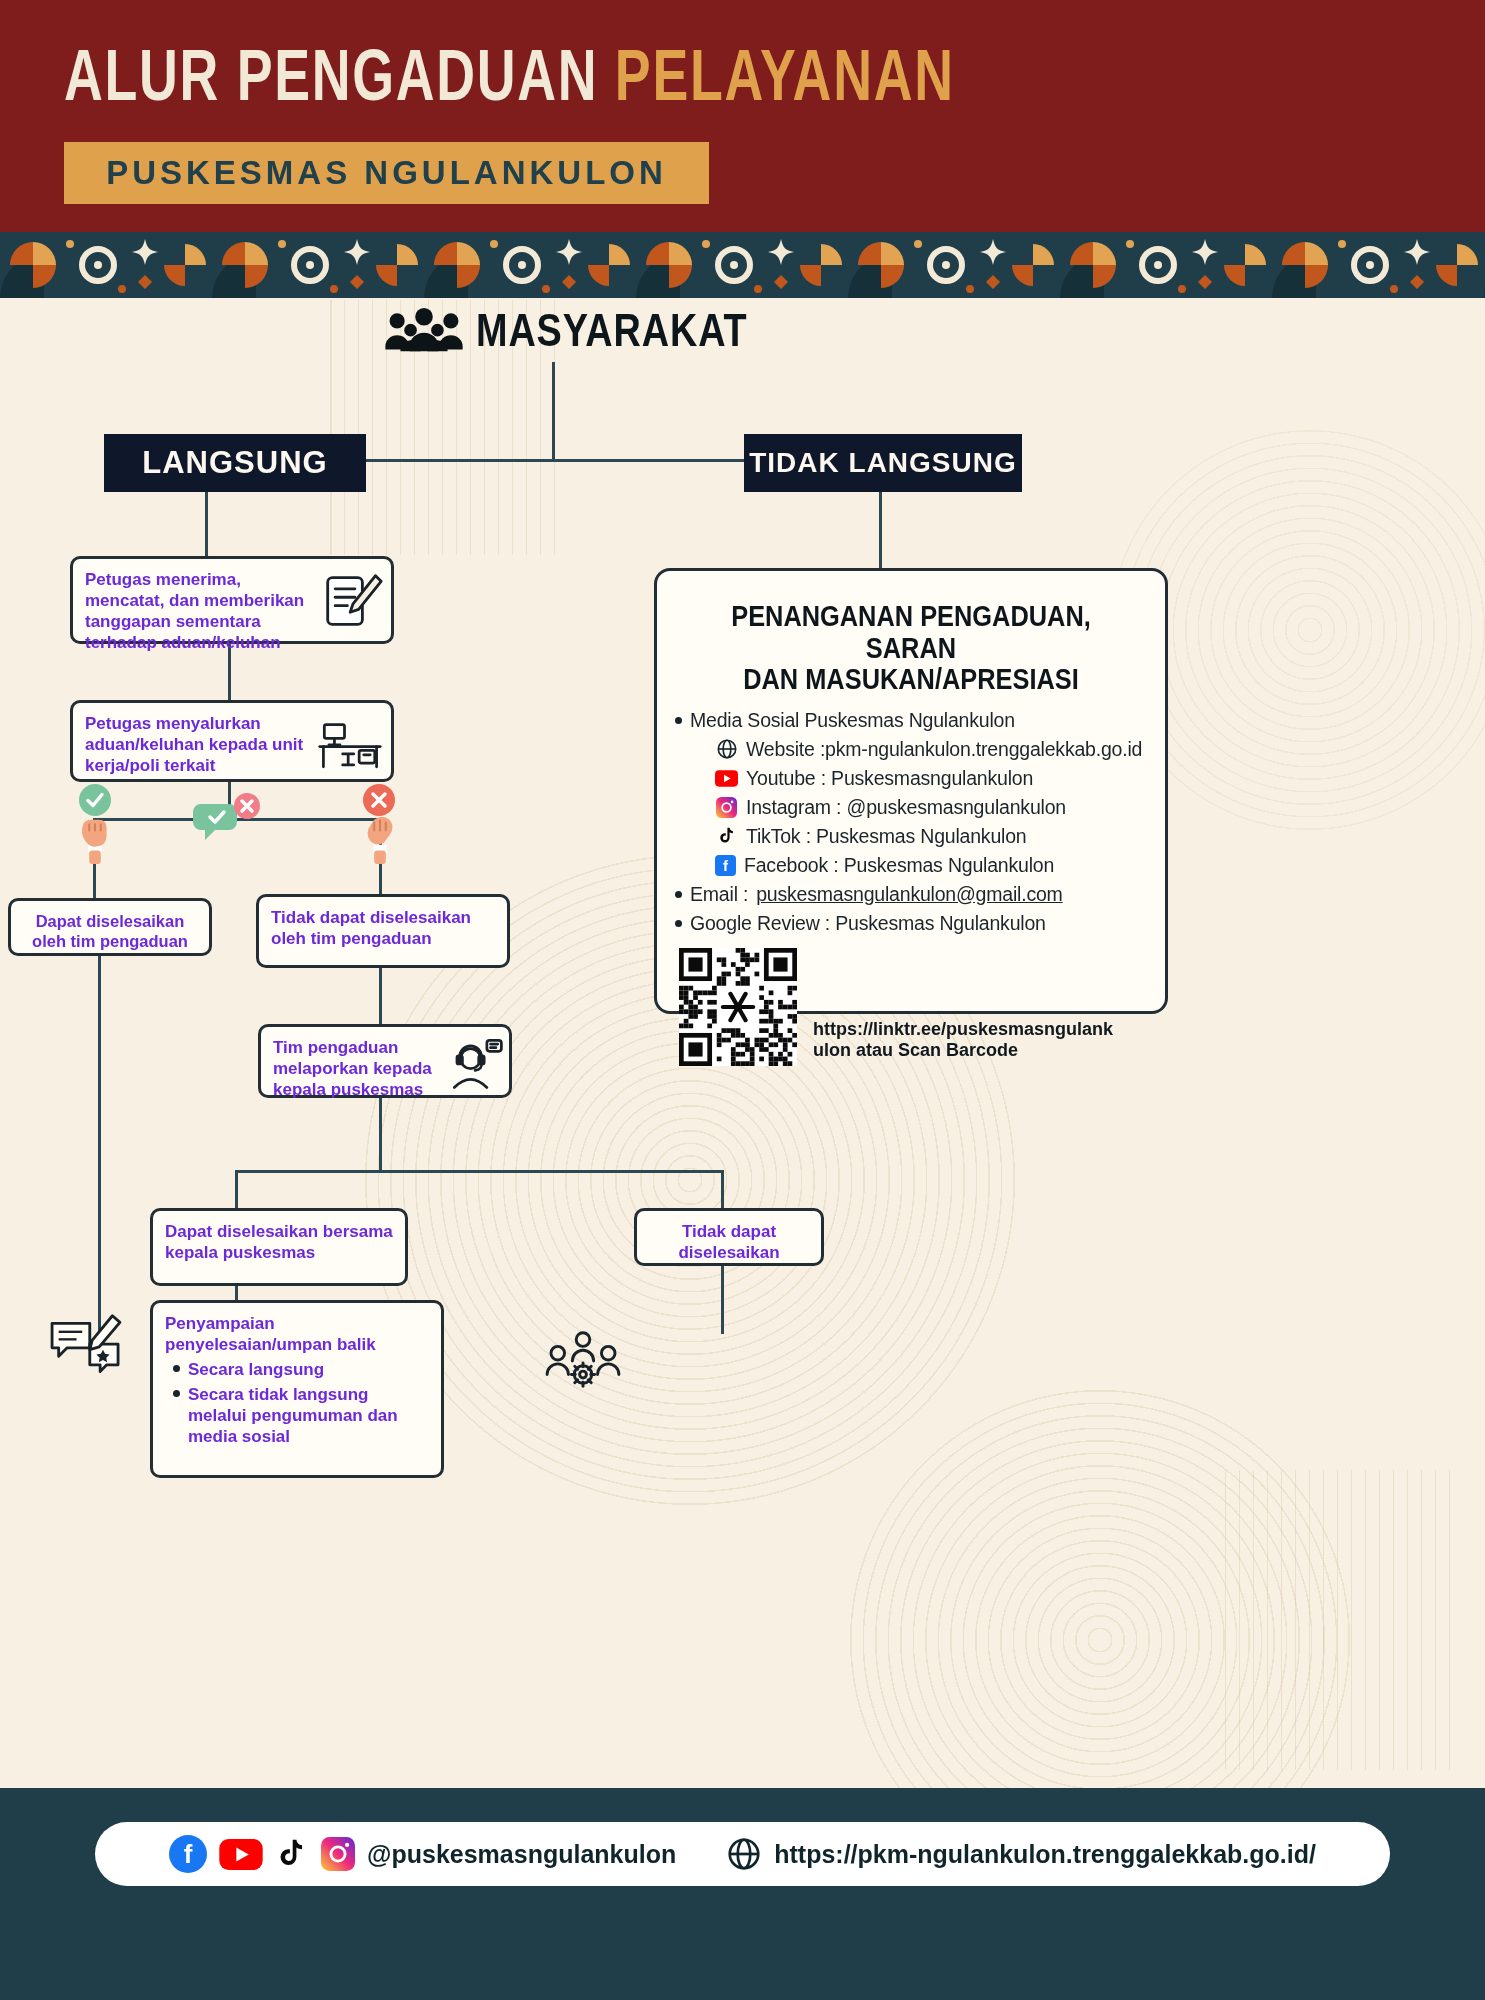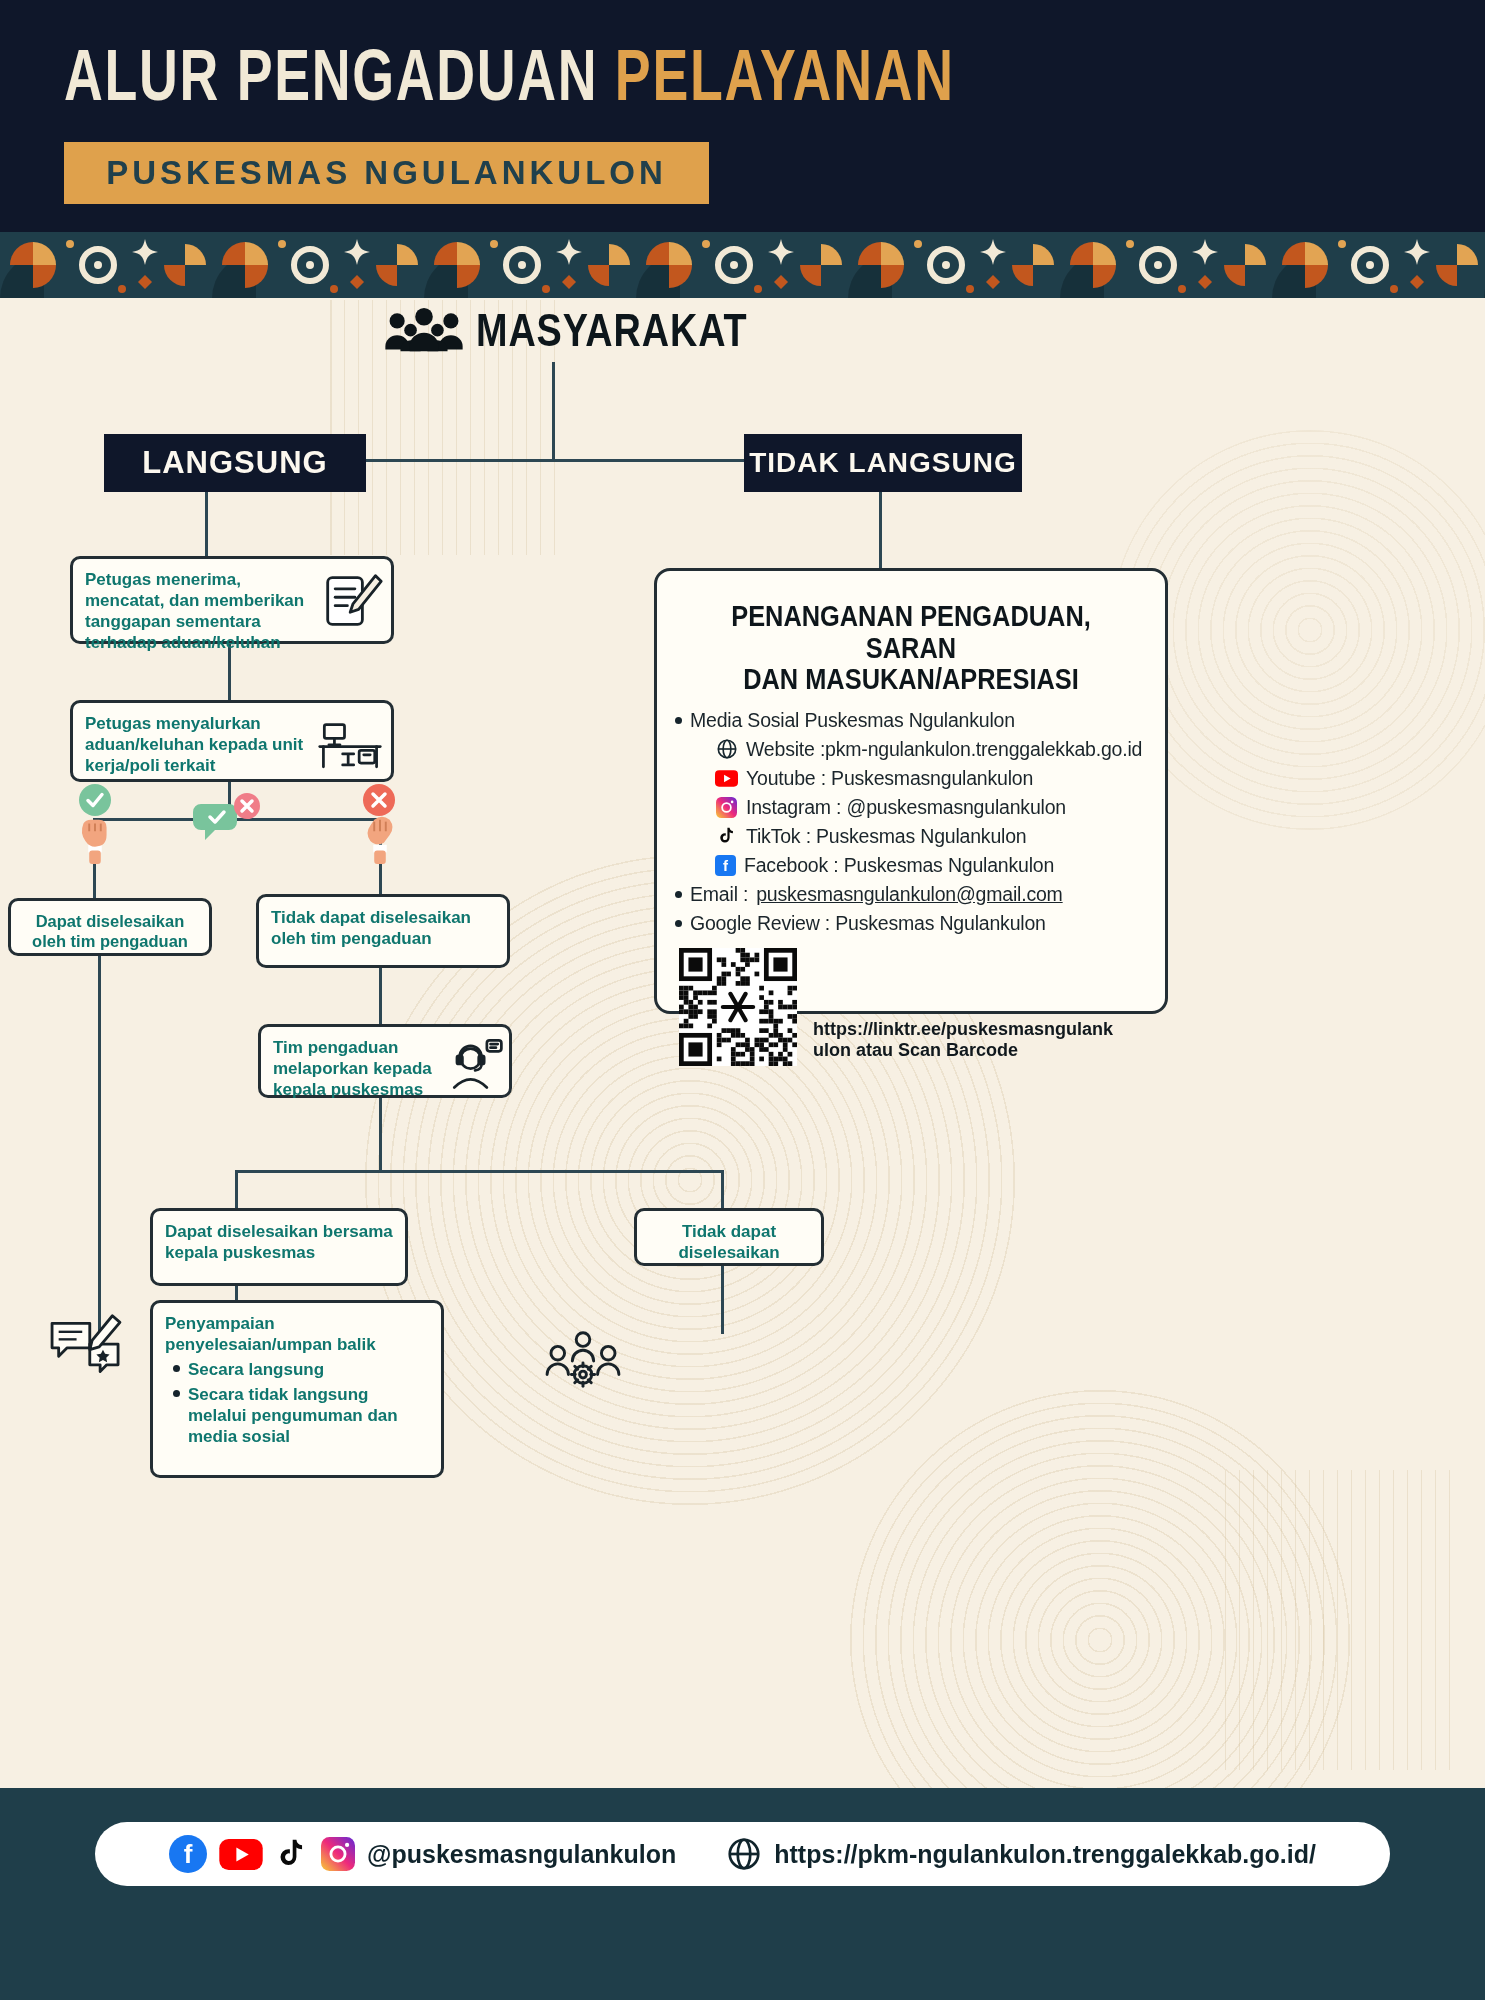--- a/index.html
+++ b/index.html
@@ -5,32 +5,32 @@
   *{margin:0;padding:0;box-sizing:border-box;}
   body{background:#555;font-family:"Liberation Sans",sans-serif;}
   #poster{position:relative;width:1485px;height:2000px;background:#f7f0e3;overflow:hidden;margin:0 auto;}
 
   
   .decor{position:absolute;z-index:0;pointer-events:none;}
   .rings{border-radius:50%;background:repeating-radial-gradient(circle,rgba(203,182,142,0) 0 11px,rgba(203,182,142,.55) 11px 12.5px);opacity:.45;}
   .stripes{background:repeating-linear-gradient(90deg,rgba(203,182,142,.55) 0 1.5px,rgba(0,0,0,0) 1.5px 14px);opacity:.5;}
 
   
-  .hdr{position:absolute;left:0;top:0;width:1485px;height:232px;background:#0f172a;z-index:3;}
+  .hdr{position:absolute;left:0;top:0;width:1485px;height:232px;background:#7f1d1d;z-index:3;}
   .hdr-title{position:absolute;left:64px;top:34px;font-size:64px;font-weight:900;letter-spacing:2px;white-space:nowrap;color:#f1e9d6;transform:scale(.84,1.12);transform-origin:left top;}
   .hdr-title .accent{color:#dfa14c;}
   .hdr-sub{position:absolute;left:64px;top:142px;width:645px;height:62px;background:#dfa14c;color:#20404c;font-size:33px;font-weight:800;letter-spacing:4px;display:flex;align-items:center;justify-content:center;}
   .band{position:absolute;left:0;top:232px;z-index:3;}
 
   
   .ln{position:absolute;background:#2d4753;z-index:1;}
   .v{width:3px;} .h{height:3px;}
 
   
-  .fbox{position:absolute;background:#fffdf6;border:3px solid #232e34;border-radius:10px;color:#0f766e;font-weight:700;padding:10px 12px;font-size:17px;line-height:1.24;z-index:2;}
+  .fbox{position:absolute;background:#fffdf6;border:3px solid #232e34;border-radius:10px;color:#6d28d9;font-weight:700;padding:10px 12px;font-size:17px;line-height:1.24;z-index:2;}
   .branch{position:absolute;background:#0f172a;color:#fcf8ef;font-weight:900;display:flex;align-items:center;justify-content:center;letter-spacing:1px;z-index:2;}
   .icon-abs{position:absolute;z-index:2;}
   .masy{position:absolute;left:382px;top:302px;display:flex;align-items:center;gap:10px;z-index:2;}
   .masy-label{font-size:42px;font-weight:900;color:#0d161b;letter-spacing:1px;transform:scale(.9,1.1);transform-origin:left center;}
   .pbul{display:flex;gap:8px;margin-top:4px;padding-left:8px;}
   .dot{width:7px;height:7px;border-radius:50%;background:#16242c;margin-top:6px;flex-shrink:0;}
 
   
   .panel{position:absolute;left:654px;top:568px;width:514px;height:446px;background:#fffdf6;border:3px solid #232e34;border-radius:16px;padding:32px 18px;z-index:2;}
   .panel-title{text-align:center;font-size:27px;font-weight:900;line-height:1.12;color:#0e161b;transform:scale(.94,1.06);}

